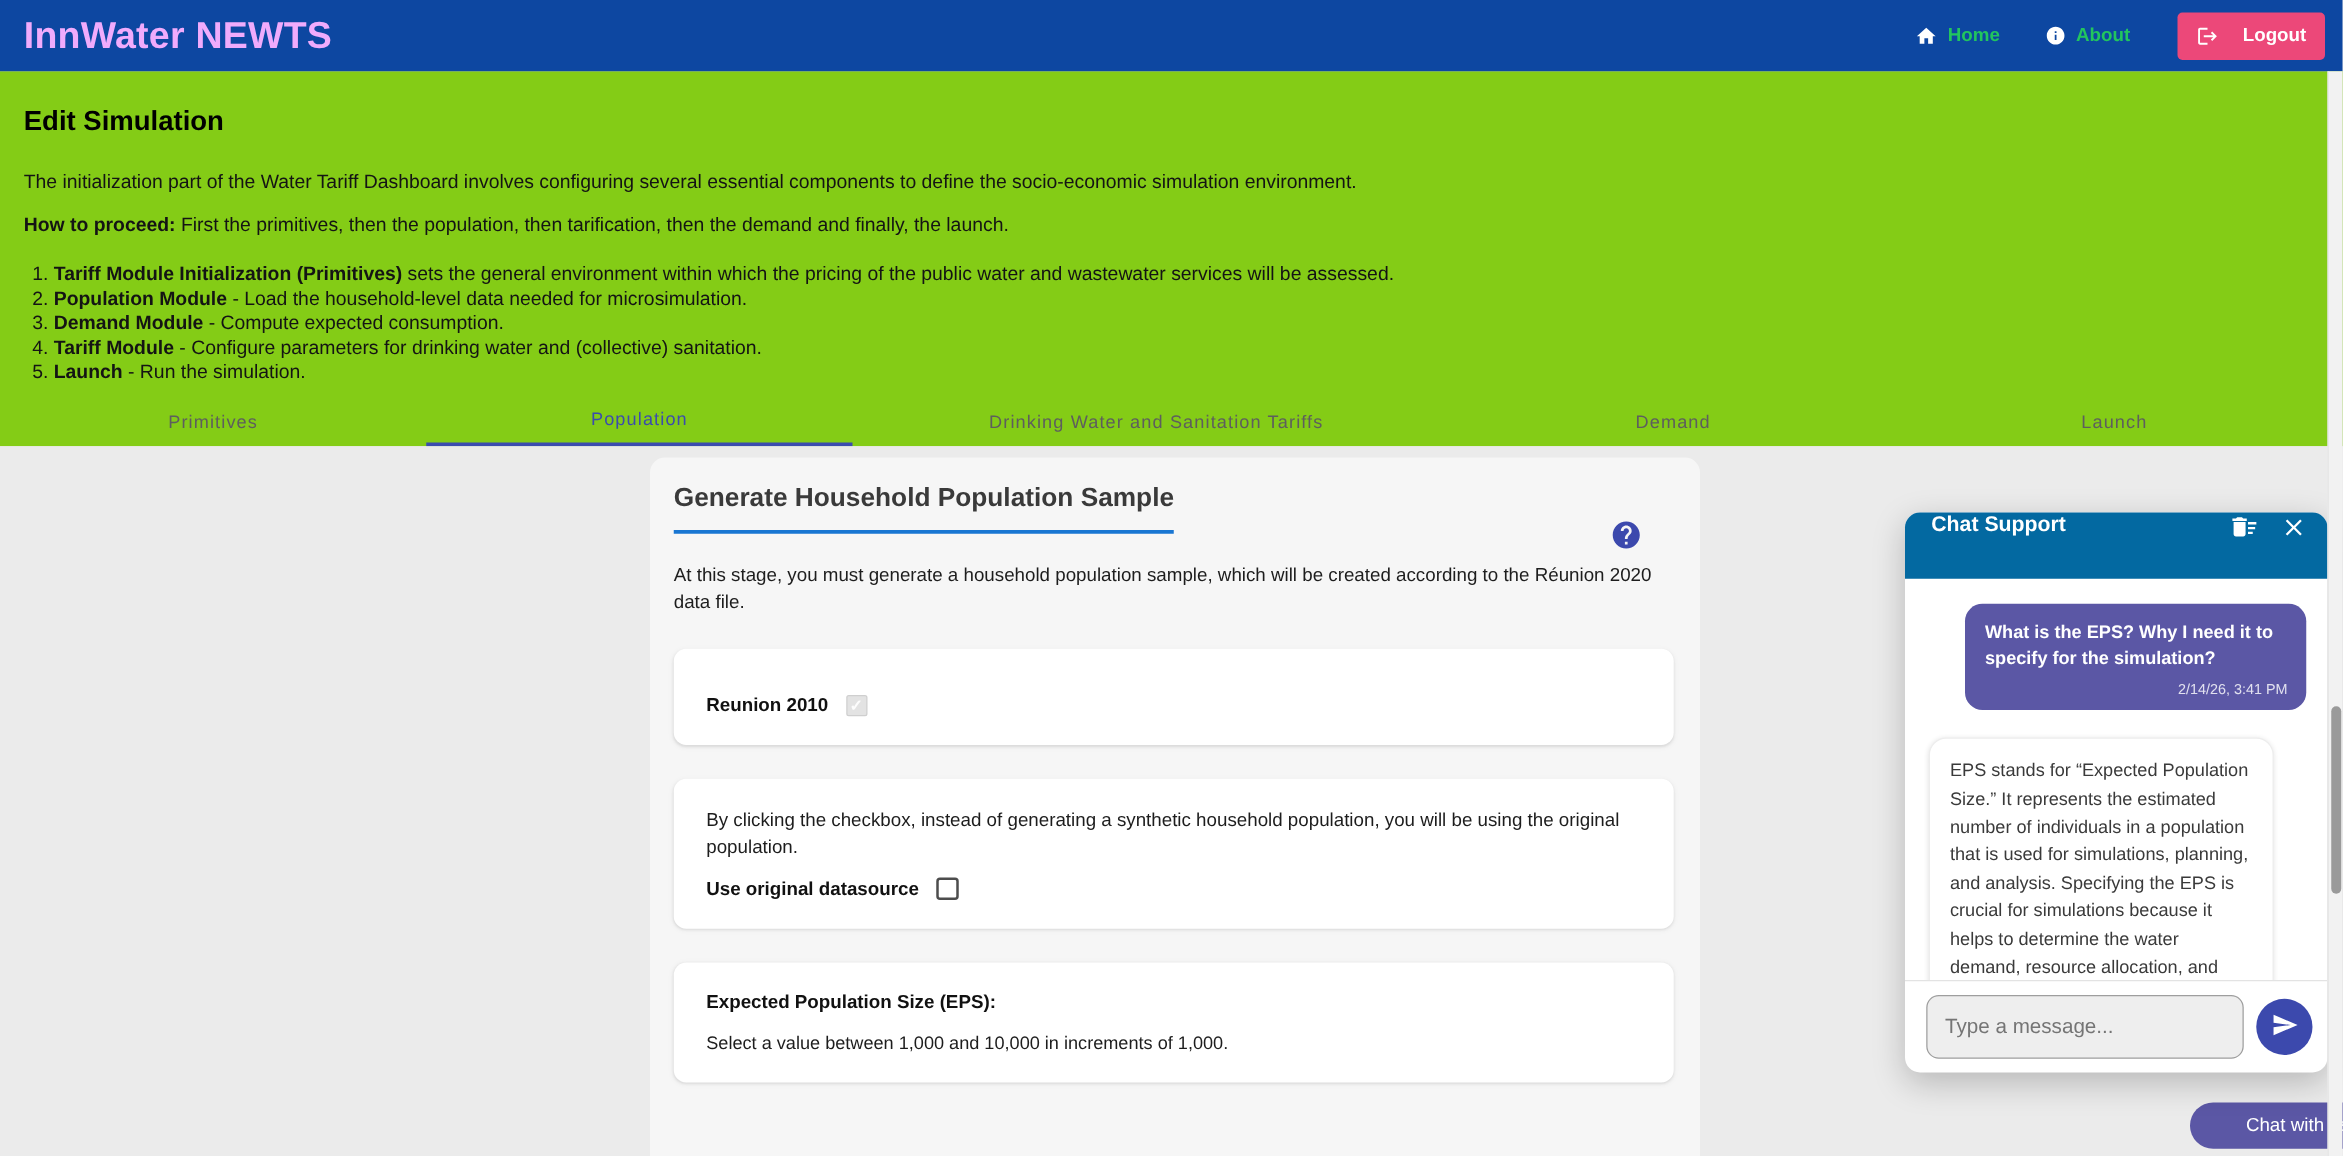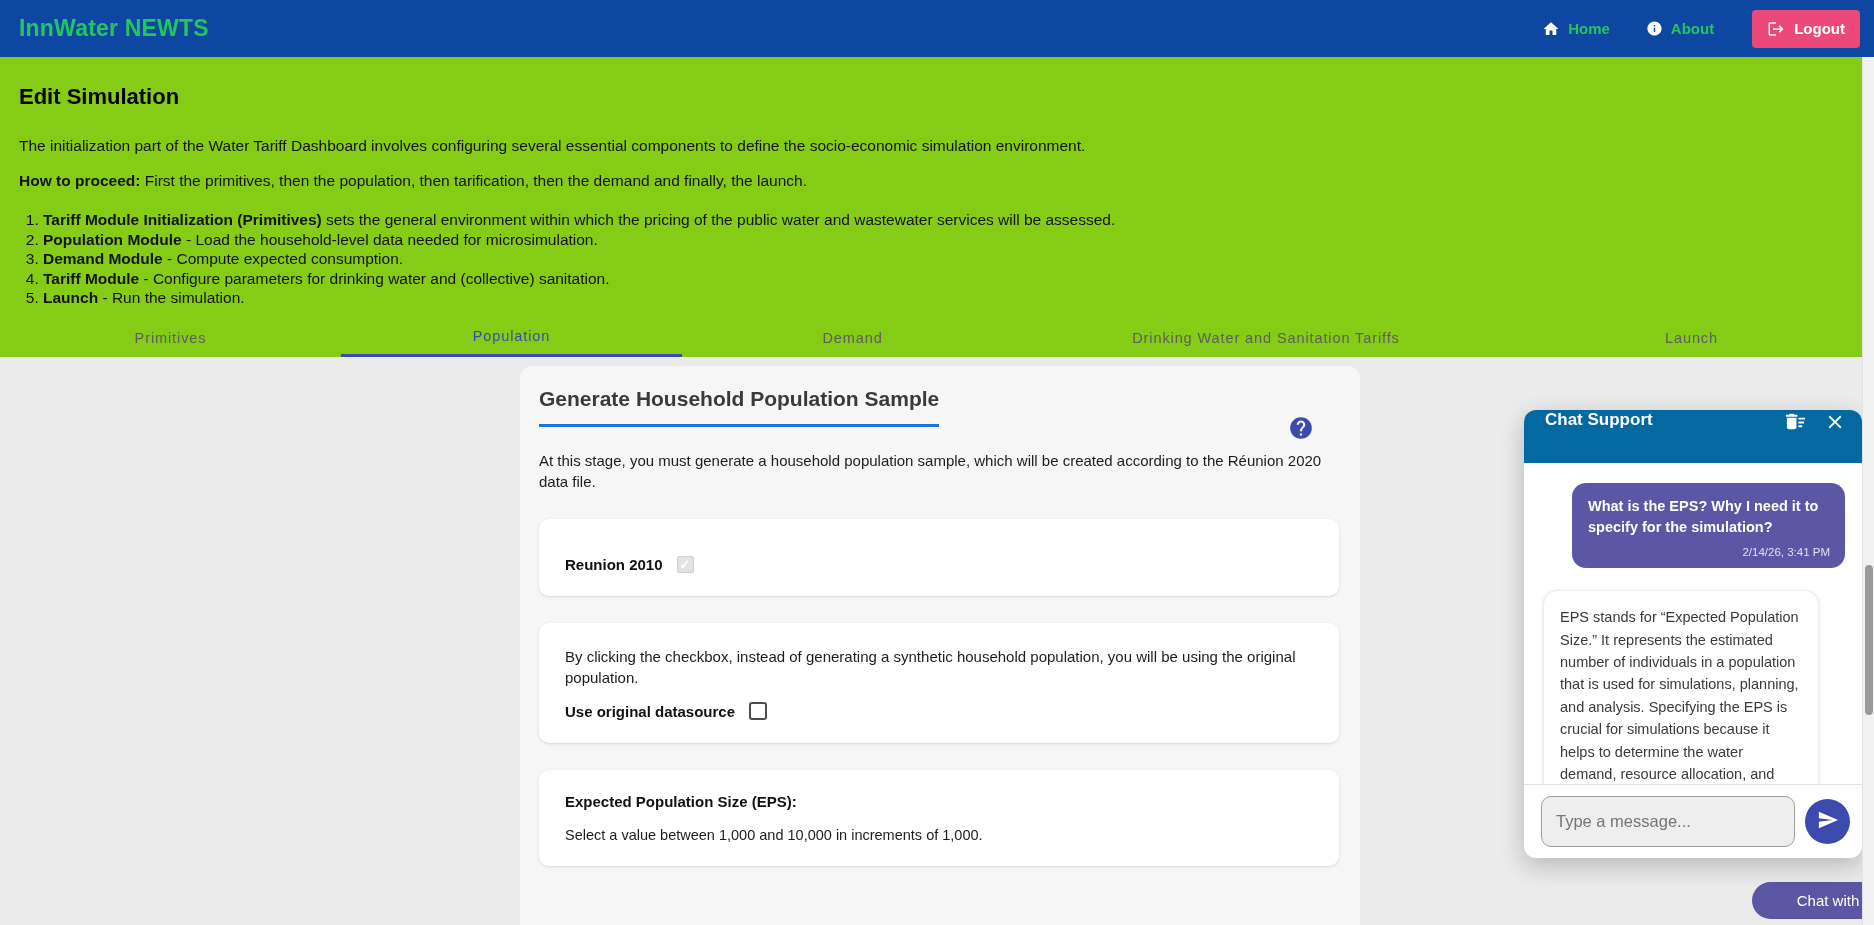--- a/index.html
+++ b/index.html
@@ -1,23 +1,23 @@
 <!DOCTYPE html>
 <html><head>
 <meta charset="utf-8">
 <style>
   * { margin:0; padding:0; box-sizing:border-box; }
   html,body { width:1874px; height:925px; overflow:hidden; font-family:"Liberation Sans", sans-serif; background:#ebebeb; }
 
   
   .app-header { position:absolute; top:0; left:0; width:1874px; height:57px; background:#0d47a1; display:flex; align-items:center; padding:0 14px 0 19px; z-index:30; }
-  .brand { color:#22c55e; font-size:23px; font-weight:bold; letter-spacing:0.2px; }
+  .brand { color:#f0abfc; font-size:30px; font-weight:bold; letter-spacing:0.2px; }
   .nav { margin-left:auto; display:flex; align-items:center; gap:36px; }
   .nav-item { display:flex; align-items:center; gap:8px; color:#22c55e; font-size:15px; font-weight:600; cursor:pointer; }
-  .logout-btn { display:flex; align-items:center; gap:9px; background:#ec4879; color:#fff; font-size:15px; font-weight:600; border:none; border-radius:4px; padding:10px 15px; cursor:pointer; margin-left:2px; }
+  .logout-btn { display:flex; align-items:center; gap:19px; background:#ec4879; color:#fff; font-size:15px; font-weight:600; border:none; border-radius:4px; padding:10px 15px; cursor:pointer; margin-left:2px; }
   .nav svg, .logout-btn svg { display:block; }
 
   
   .top-section { position:absolute; top:57px; left:0; width:1874px; height:300px; background:#84cc16; }
   .intro { padding:27px 20px 0 19px; color:#141414; }
   .page-title { font-size:22px; font-weight:bold; margin-bottom:27px; color:#000; }
   .intro p { font-size:15.5px; margin-bottom:17px; }
   .intro ol { margin:20px 0 0 0; padding-left:24px; }
   .intro li { font-size:15.5px; line-height:19.5px; }
   .b { font-weight:bold; }
@@ -116,22 +116,22 @@
       <li><span class="b">Tariff Module Initialization (Primitives)</span><span> sets the general environment within which the pricing of the public water and wastewater services will be assessed.</span></li>
       <li><span class="b">Population Module</span><span> - Load the household-level data needed for microsimulation.</span></li>
       <li><span class="b">Demand Module</span><span> - Compute expected consumption.</span></li>
       <li><span class="b">Tariff Module</span><span> - Configure parameters for drinking water and (collective) sanitation.</span></li>
       <li><span class="b">Launch</span><span> - Run the simulation.</span></li>
     </ol>
   </div>
   <div class="tabs">
     <div class="tab t1">Primitives</div>
     <div class="tab t2 active">Population</div>
+    <div class="tab t4">Drinking Water and Sanitation Tariffs</div>
     <div class="tab t3">Demand</div>
-    <div class="tab t4">Drinking Water and Sanitation Tariffs</div>
     <div class="tab t5">Launch</div>
   </div>
 </section>
 
 <section class="main-area">
   <div class="panel">
     <div class="panel-head">
       <h2 class="panel-title">Generate Household Population Sample</h2>
       <span class="help-icon"><svg width="26" height="26" viewBox="0 0 24 24" fill="#3c49ad">
             <path d="M12 2C6.48 2 2 6.48 2 12s4.48 10 10 10 10-4.48 10-10S17.52 2 12 2zm1 17h-2v-2h2v2zm2.07-7.75l-.9.92C13.45 12.9 13 13.5 13 15h-2v-.5c0-1.1.45-2.1 1.17-2.83l1.24-1.26c.37-.36.59-.86.59-1.41 0-1.1-.9-2-2-2s-2 .9-2 2H8c0-2.21 1.79-4 4-4s4 1.79 4 4c0 .88-.36 1.68-.93 2.25z"></path>

